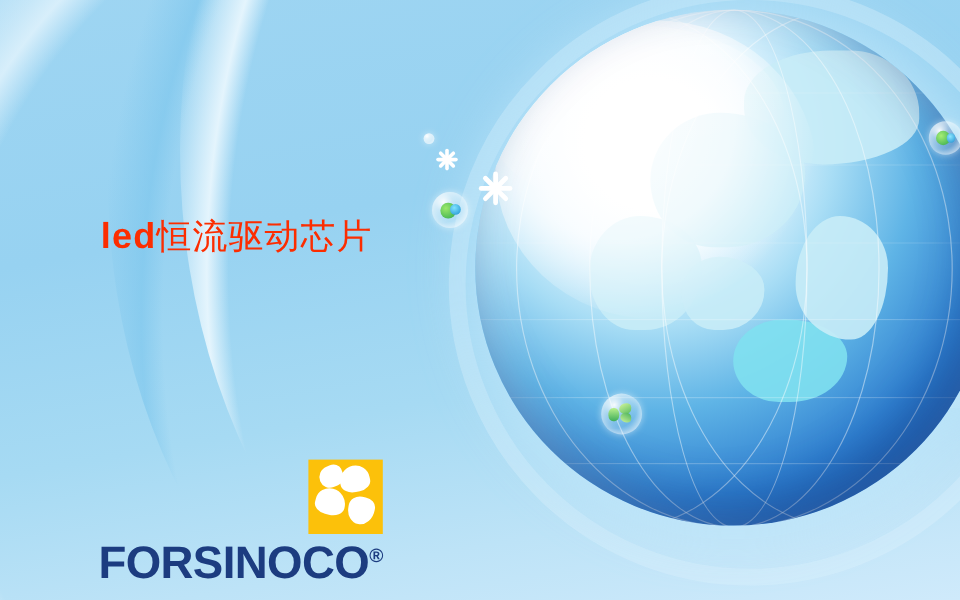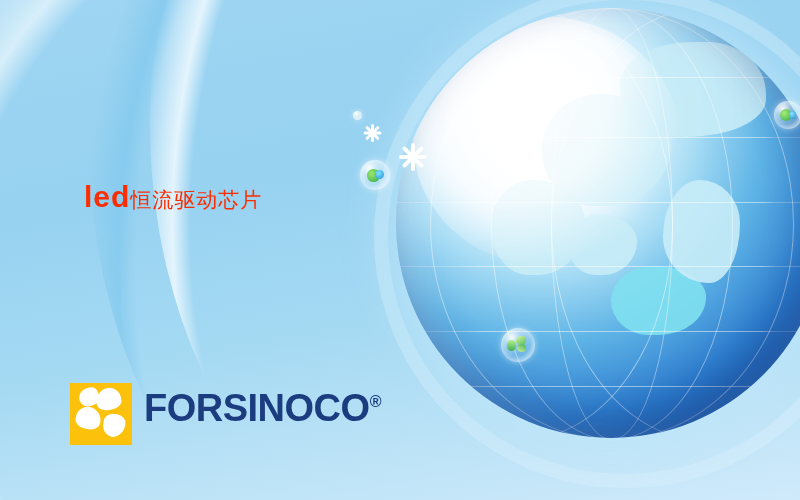--- a/index.html
+++ b/index.html
@@ -87,25 +87,25 @@
     background:radial-gradient(ellipse at 25% 15%,rgba(255,255,255,0) 57.5%,#6f86b4 59%,#8fa6cc 63%,rgba(143,166,204,0) 65%);}
   .sw-pale{left:355px;top:430px;width:960px;height:545px;
     background:radial-gradient(ellipse at 24% 14%,rgba(255,255,255,0) 58%,#e9eef5 60%,#f7fafd 64%,rgba(247,250,253,0) 66%);}
   .sw-lt{left:180px;top:300px;width:880px;height:600px;
     background:radial-gradient(ellipse at 30% 20%,rgba(255,255,255,0) 50%,rgba(214,239,252,.8) 52%,rgba(255,255,255,0) 56%);}
 
   
   #headline{position:absolute;left:84px;top:166px;width:340px;color:#fc2d00;
     font-family:"DejaVu Serif",serif;font-size:31px;line-height:62px;letter-spacing:1px;}
   #headline .l1{display:block;font-family:"Liberation Sans",sans-serif;font-weight:bold;font-size:30px;}
-  #headline .l1 .cn{font-family:"DejaVu Serif",serif;font-weight:normal;font-size:21px;}
+  #headline .l1 .cn{font-family:"DejaVu Serif",serif;font-weight:normal;font-size:29px;}
   #headline .l2{display:block;padding-left:14px;}
 
   
-  #logo{position:absolute;left:70px;top:383px;display:flex;align-items:flex-start;}
+  #logo{position:absolute;left:70px;top:383px;display:flex;align-items:flex-end;flex-direction:column;}
   #logo-mark{position:relative;width:62px;height:62px;background:#fcc10a;flex:0 0 auto;}
   #logo-mark i{position:absolute;display:block;background:#fff;}
   #logo-mark i.p1{left:26px;top:5px;width:25px;height:22px;border-radius:60% 55% 48% 52%/70% 62% 40% 44%;transform:rotate(-12deg);}
   #logo-mark i.p2{left:6px;top:24px;width:25px;height:22px;border-radius:55% 60% 52% 48%/60% 70% 44% 40%;transform:rotate(14deg);}
   #logo-mark i.p3{left:33px;top:31px;width:22px;height:23px;border-radius:52% 48% 60% 55%/44% 40% 70% 62%;transform:rotate(10deg);}
   #logo-mark i.p4{left:9px;top:5px;width:20px;height:18px;border-radius:60% 52% 48% 55%/66% 44% 40% 62%;transform:rotate(-22deg);}
   #logo-text{margin-left:12px;}
   #logo-word{color:#1c3c80;font-weight:bold;font-size:38px;line-height:38px;
     letter-spacing:-0.5px;font-family:"Liberation Sans",sans-serif;white-space:nowrap;}
   #logo-word sup{font-size:16px;vertical-align:super;font-weight:bold;}

